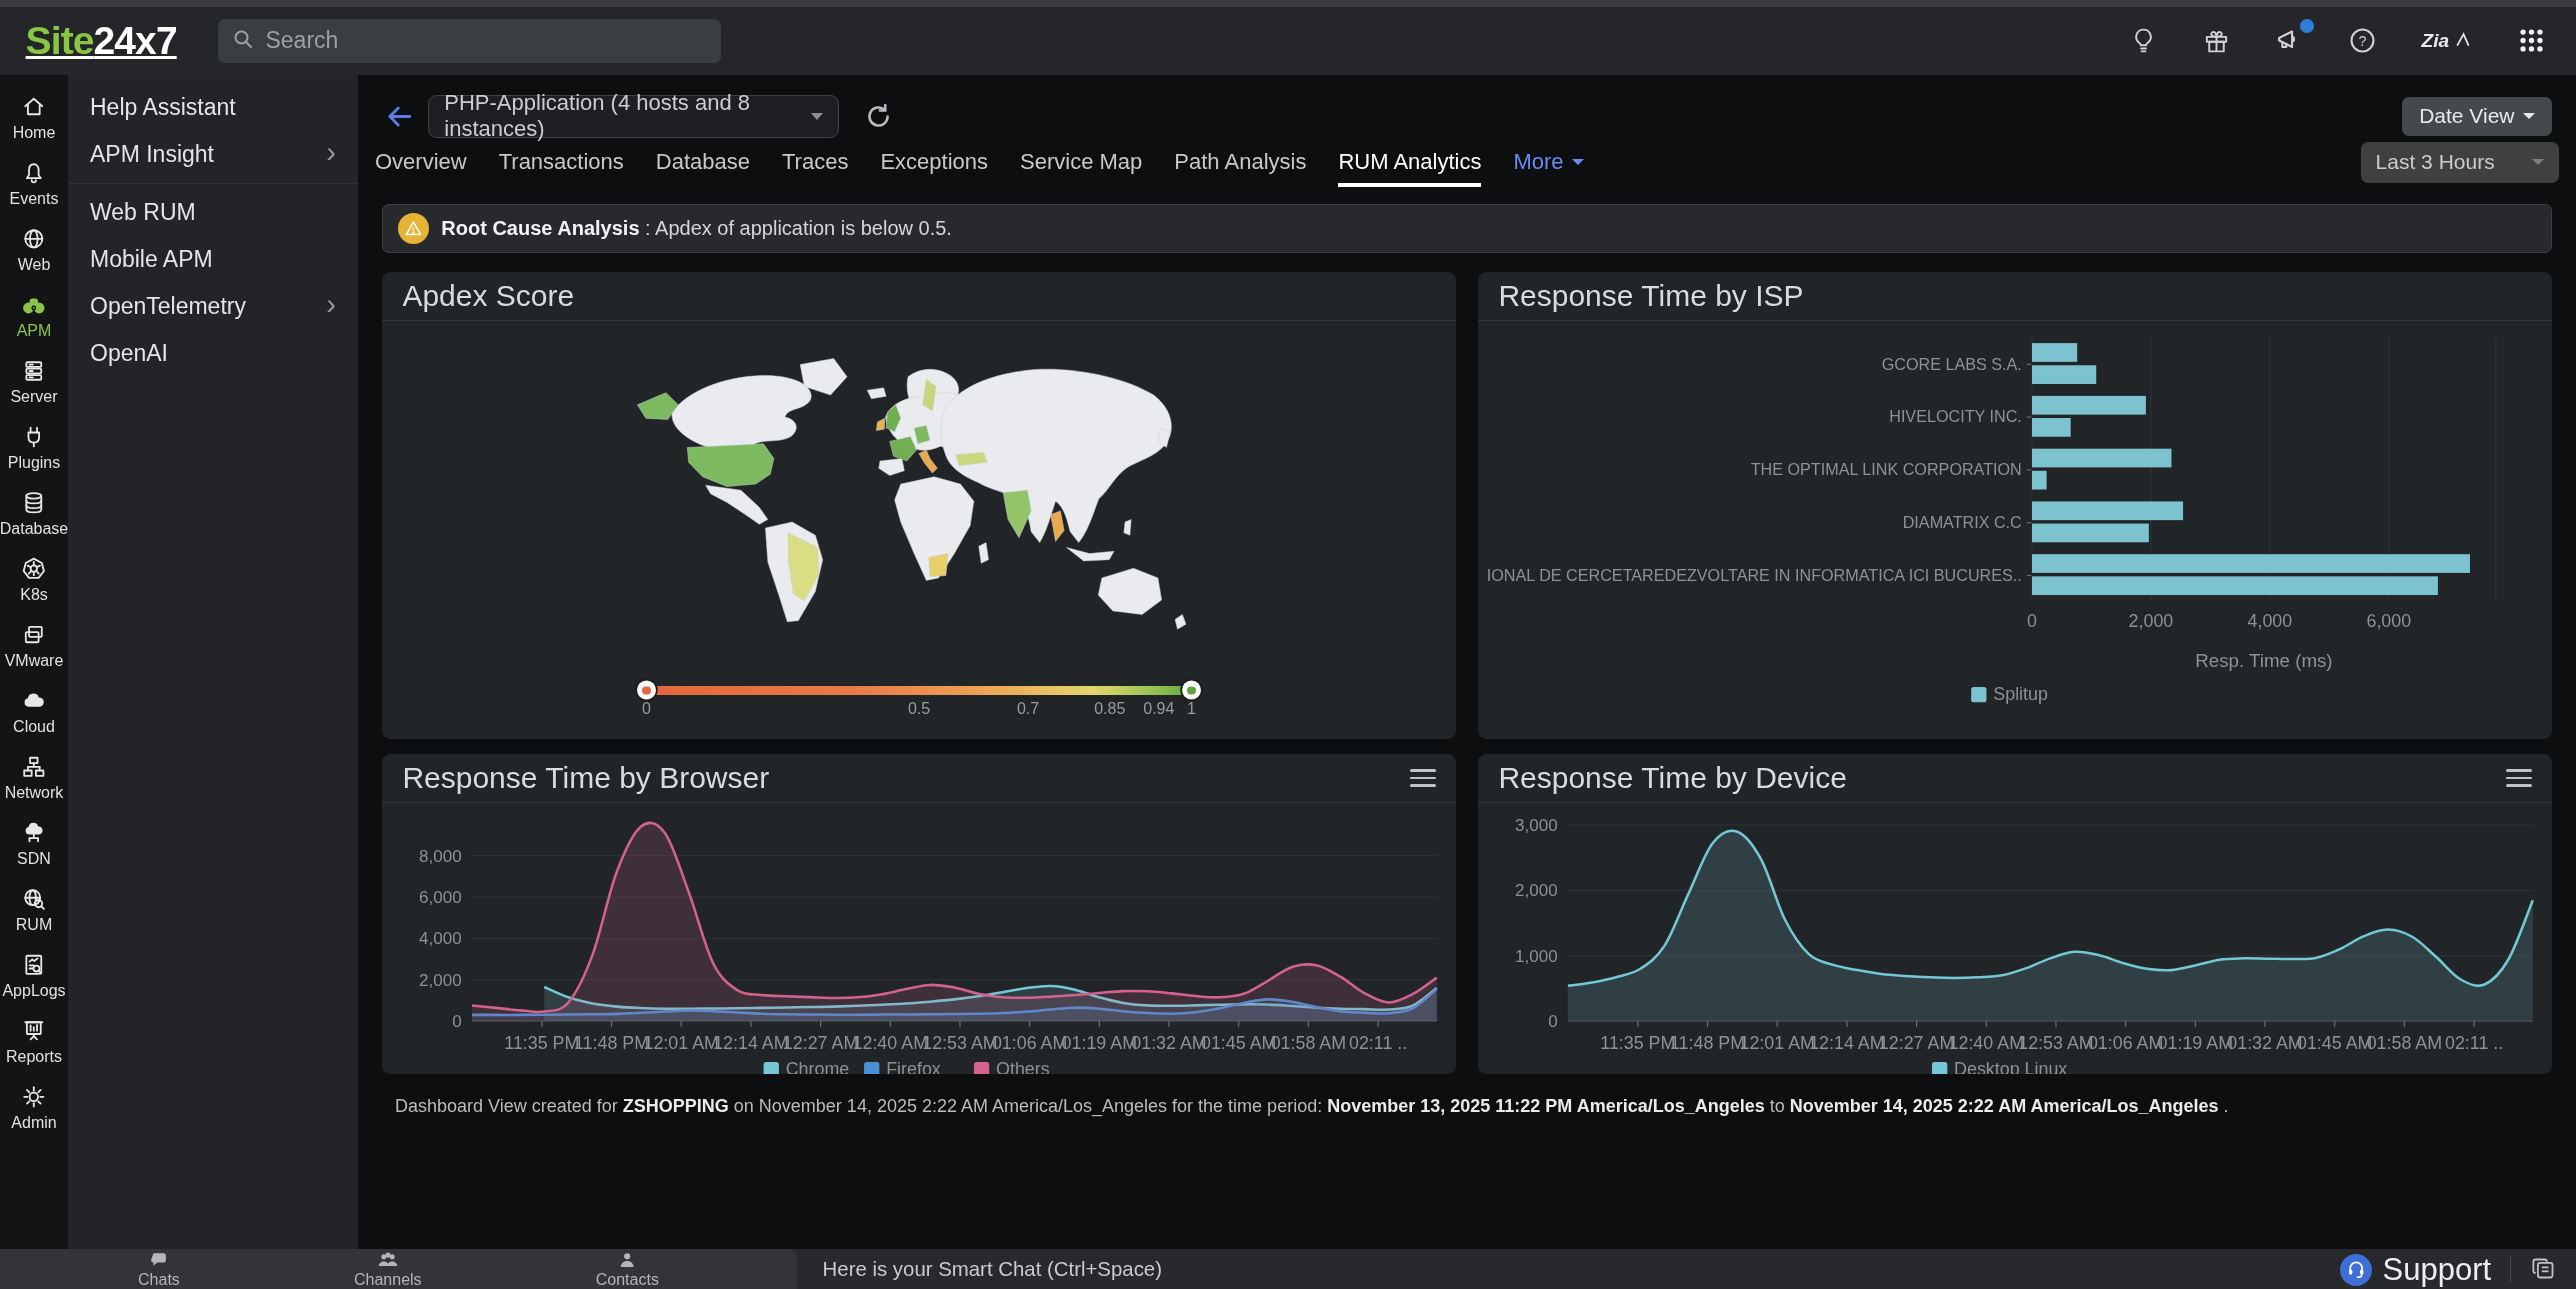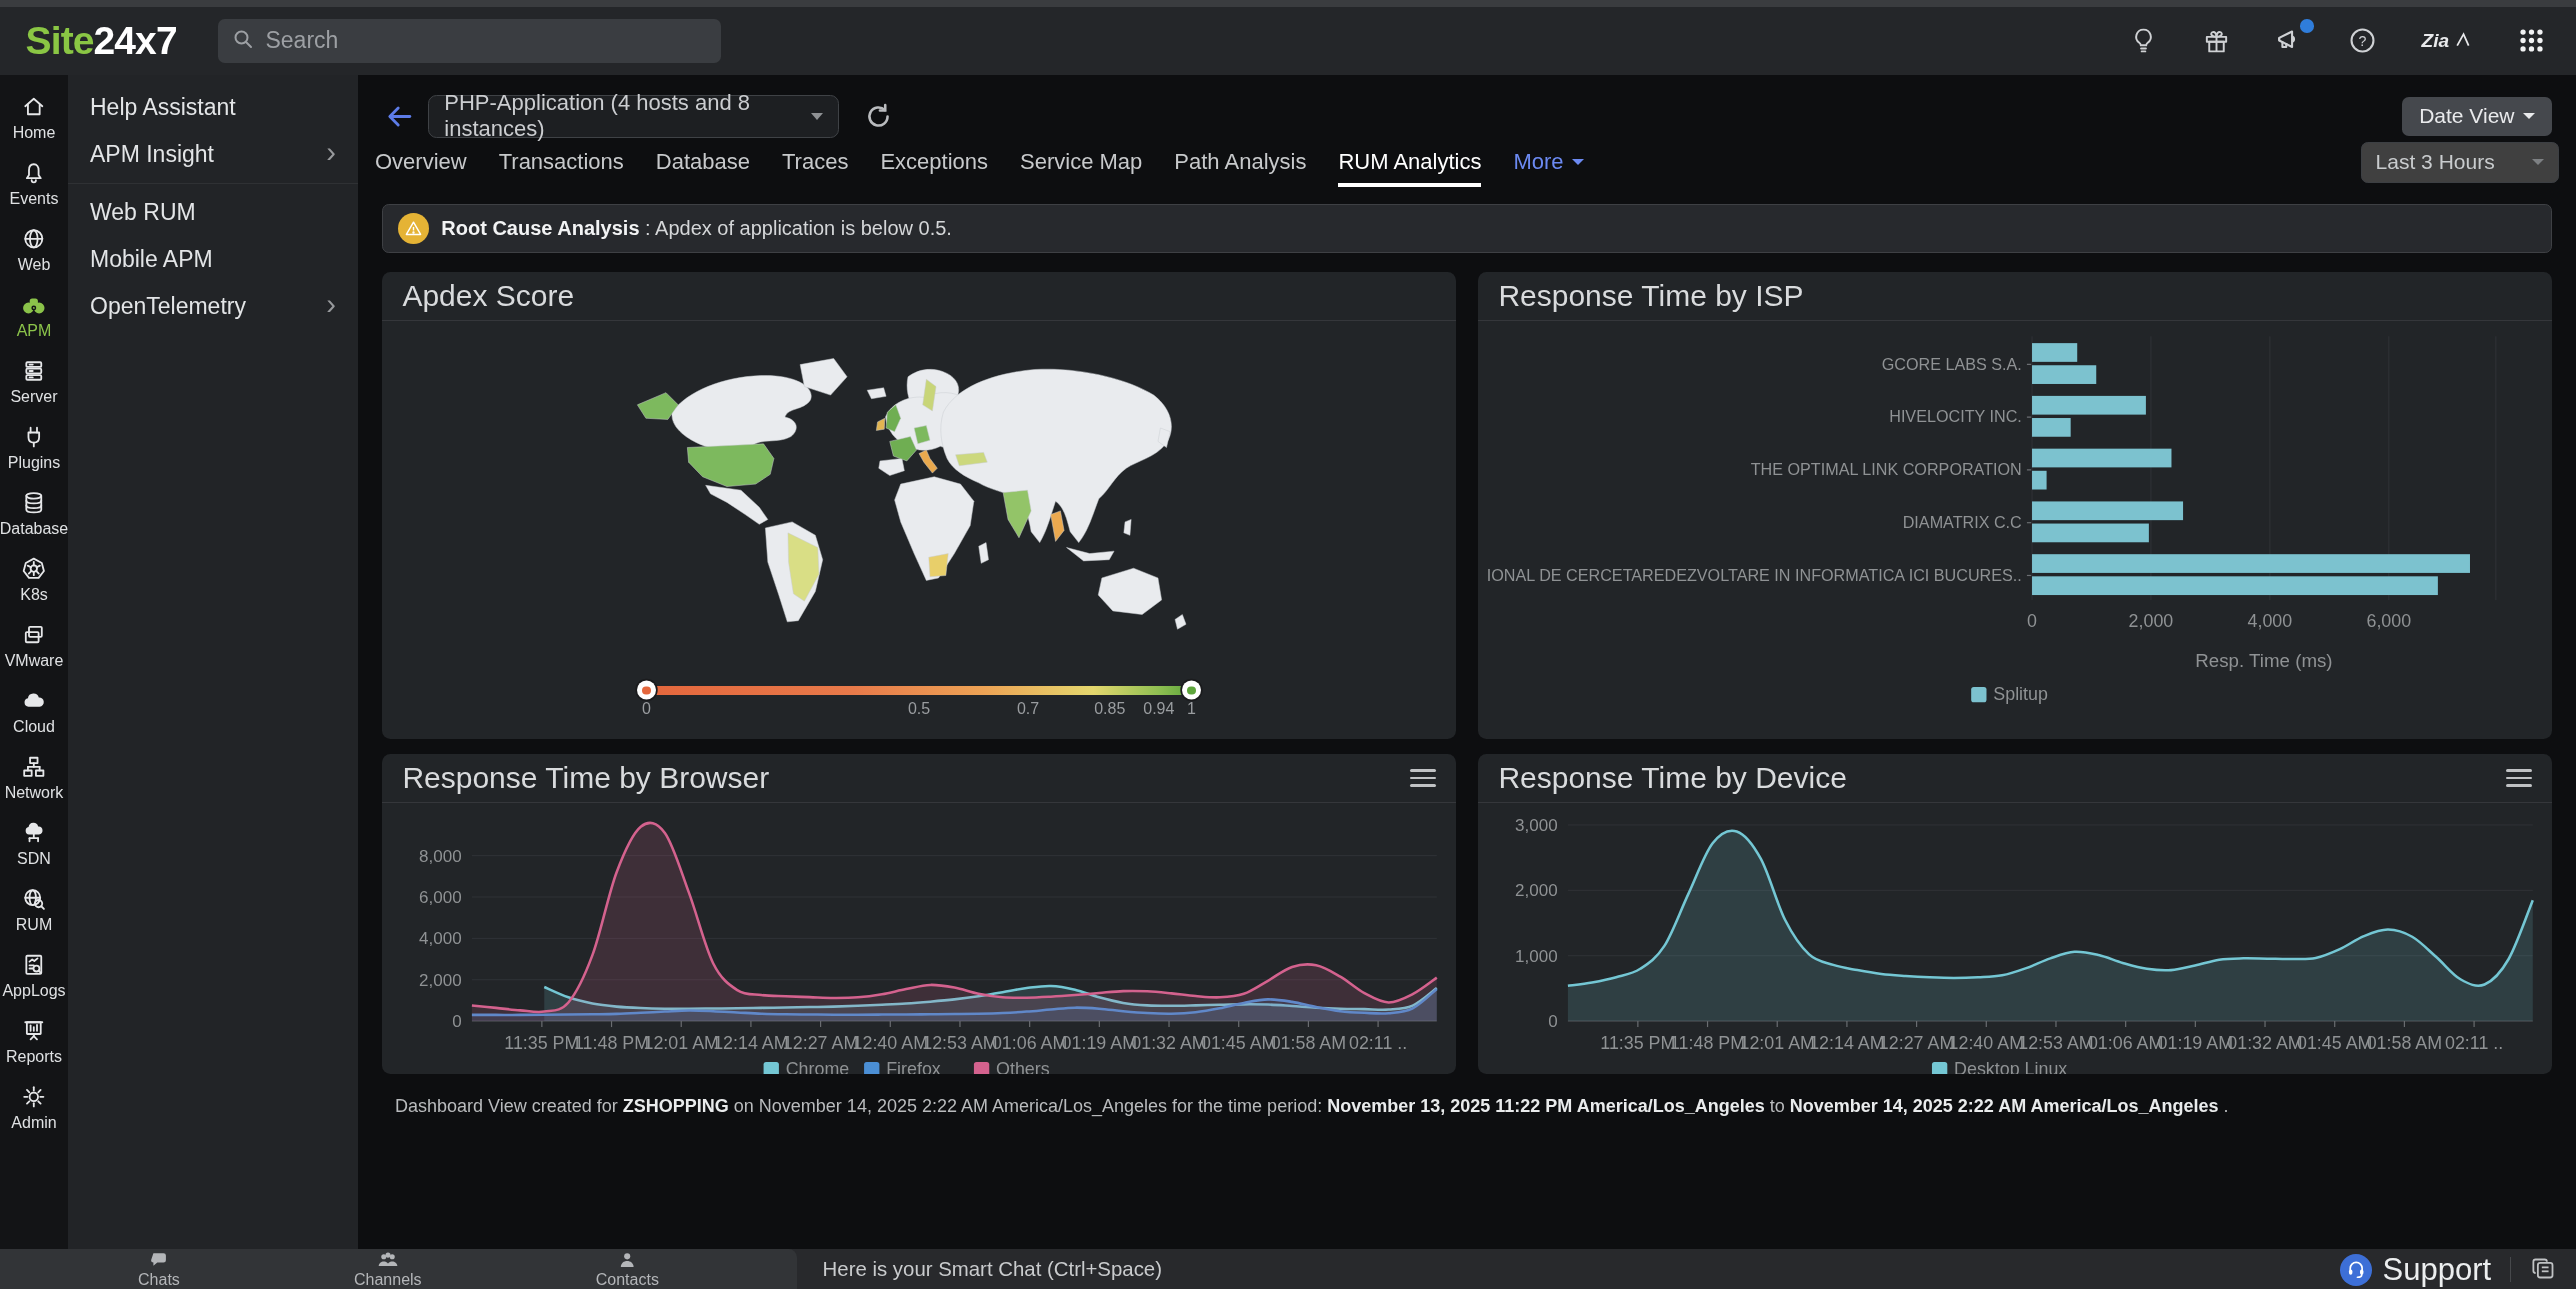--- a/index.html
+++ b/index.html
@@ -3,21 +3,21 @@
 <meta charset="utf-8">
 <style>
   * { margin:0; padding:0; box-sizing:border-box; }
   html,body { background:#000; }
   body { font-family:"Liberation Sans", sans-serif; }
   .app { position:relative; width:2576px; height:1290px; background:#0d0e10; overflow:hidden; }
 
   
   .topstrip { position:absolute; top:0; left:0; right:0; height:6.8px; background:#3a3c3f; }
   .navbar { position:absolute; top:6.8px; left:0; right:0; height:68px; background:#242629; display:flex; align-items:center; padding:0 25.6px; }
-  .logo { font-size:39px; font-weight:bold; letter-spacing:-0.9px; color:#fff; cursor:pointer; }
+  .logo { font-size:39px; font-weight:bold; letter-spacing:-0.9px; color:#fff; cursor:pointer;text-decoration:underline; }
   .logo .green { color:#8ac644; }
   .searchbox { margin-left:41px; width:503px; height:44px; background:#3a3d41; border-radius:6.8px; display:flex; align-items:center; padding:0 13.6px; gap:10.2px; }
   .searchbox input { background:transparent; border:none; outline:none; color:#c7c9cc; font-size:23px; width:100%; font-family:"Liberation Sans",sans-serif; }
   .searchbox input::placeholder { color:#9da0a4; }
   .nav-icons { margin-left:auto; display:flex; align-items:center; gap:36px; }
   .nav-ic { position:relative; width:37px; height:37px; display:flex; align-items:center; justify-content:center; cursor:pointer; }
   .nav-ic svg { display:block; }
   .notif-dot { position:absolute; top:-3.4px; right:-5.1px; width:13.6px; height:13.6px; border-radius:50%; background:#2f7ddb; }
 
   
@@ -349,20 +349,23 @@
     <div class="sb-divider"></div>
     <div class="sb-item">
         <span>Web RUM</span>
       </div>
     <div class="sb-item">
         <span>Mobile APM</span>
       </div>
     <div class="sb-item">
         <span>OpenTelemetry</span>
         <span class="chev">›</span>
+      </div>
+    <div class="sb-item">
+        <span>OpenAI</span>
       </div>
   </div>
 
   <div class="main">
 
     <div class="main-header">
       <div class="back-btn">
         <svg width="31" height="31" viewBox="0 0 24 24" fill="none" stroke="#5d7ce8" stroke-width="2.2" stroke-linecap="round" stroke-linejoin="round">
             <line x1="20" y1="12" x2="5" y2="12"></line>
             <polyline points="11,5.5 4.5,12 11,18.5"></polyline>

